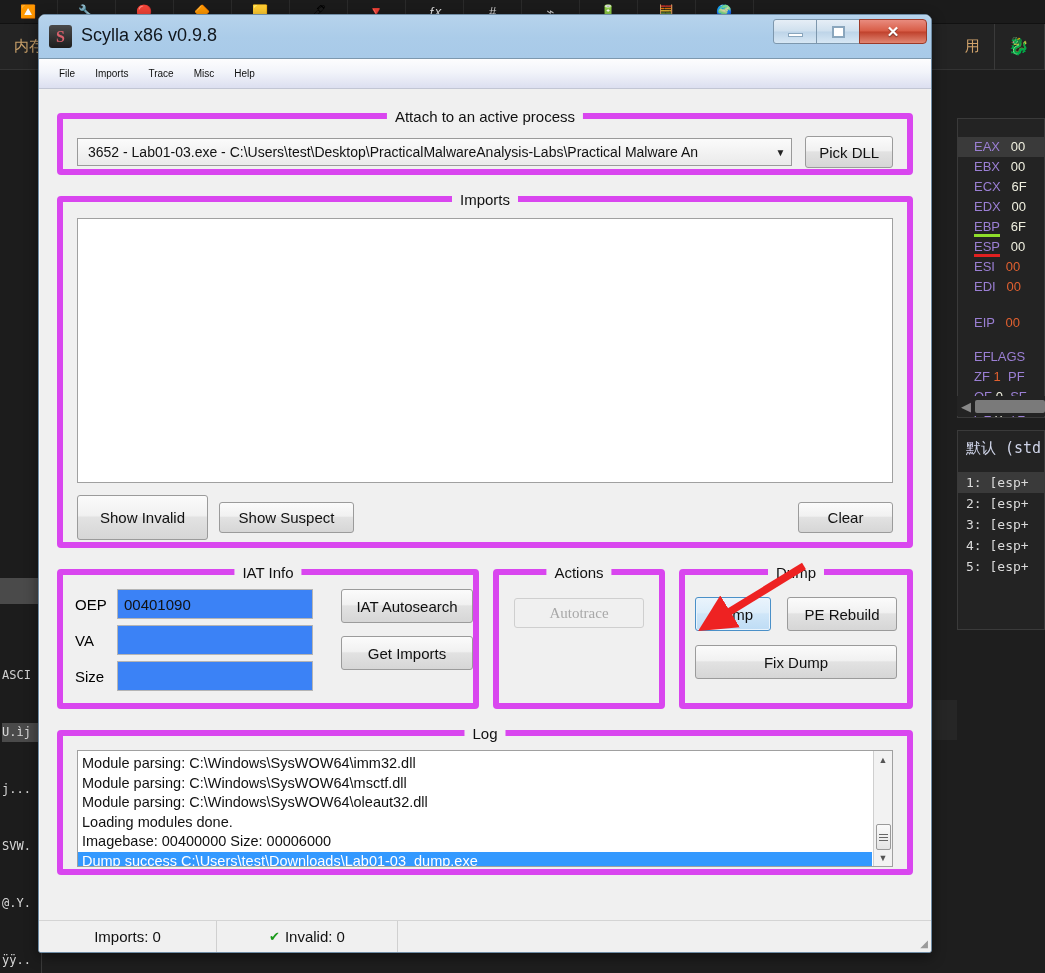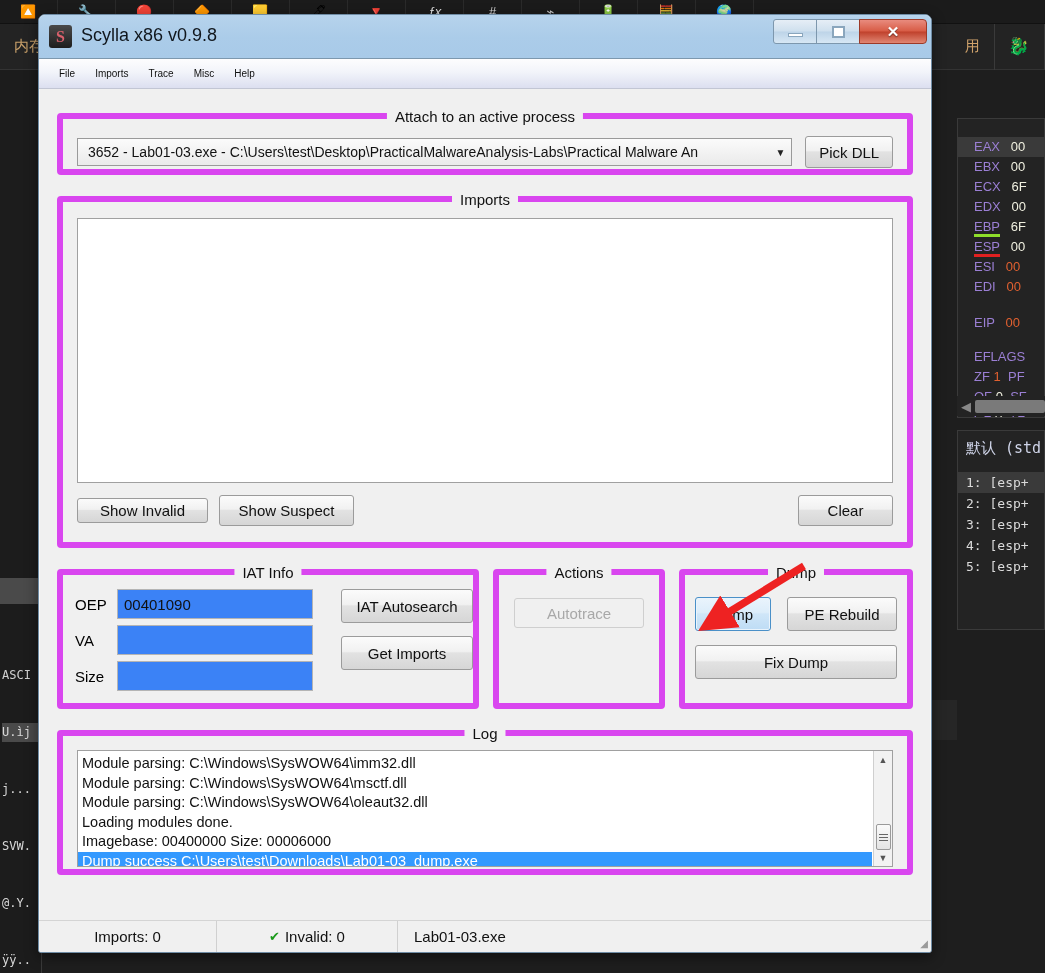--- a/index.html
+++ b/index.html
@@ -408,21 +408,21 @@
         </div>
         <div class="btn" style="width:88px;height:32px;margin-left:13px;">Pick DLL</div>
       </div>
     </div>
 
     <div class="group" style="height:352px;margin-top:21px;">
       <div class="legend">Imports</div>
       <div style="padding:16px 14px 0 14px;">
         <div class="listbox" style="height:265px;"></div>
         <div class="row" style="margin-top:12px;">
-          <div class="btn" style="width:131px;height:25px;">Show Invalid</div>
+          <div class="btn" style="width:131px;height:45px;">Show Invalid</div>
           <div class="btn" style="width:135px;height:31px;margin-left:11px;">Show Suspect</div>
           <div style="flex:1"></div>
           <div class="btn" style="width:95px;height:31px;">Clear</div>
         </div>
       </div>
     </div>
 
     <div class="row" style="margin-top:21px;align-items:stretch;gap:14px;">
 
       <div class="group" style="width:422px;height:140px;margin-top:0;">
@@ -445,21 +445,21 @@
           <div style="margin-left:14px;">
             <div class="btn" style="width:132px;height:34px;">IAT Autosearch</div>
             <div class="btn" style="width:132px;height:34px;margin-top:13px;">Get Imports</div>
           </div>
         </div>
       </div>
 
       <div class="group" style="width:172px;height:140px;margin-top:0;">
         <div class="legend">Actions</div>
         <div style="padding:23px 0 0 0;display:flex;justify-content:center;">
-          <div class="btn disabled" style="width:130px;height:30px;">Autotrace</div>
+          <div class="btn disabled" style="width:130px;height:30px;font-family:Liberation Serif, serif;">Autotrace</div>
         </div>
       </div>
 
       <div class="group" style="flex:1;height:140px;margin-top:0;">
         <div class="legend">Dump</div>
         <div style="padding:22px 0 0 0;display:flex;justify-content:center;gap:16px;">
           <div class="btn hover" style="width:76px;height:34px;">Dump</div>
           <div class="btn" style="width:110px;height:34px;">PE Rebuild</div>
         </div>
         <div style="display:flex;justify-content:center;margin-top:14px;">
@@ -495,21 +495,20 @@
       </div>
     </div>
   </div>
 
   <div class="statusbar">
     <div class="sb-cell" style="width:178px;">Imports: 0</div>
     <div class="sb-cell" style="width:181px;">
       <span class="check">✔</span>
       <span>Invalid: 0</span>
     </div>
-    <div class="sb-cell" style="flex:1;border-right:none;justify-content:flex-start;padding-left:16px;">Lab01-03.exe</div>
     <div class="grip">◢</div>
   </div>
 </div>
 
 <svg id="annot-arrow" viewBox="0 0 120 80">
   <defs>
     <marker id="ah" markerWidth="5" markerHeight="5" refX="2.2" refY="2.5" orient="auto">
       <polygon points="0,0 5,2.5 0,5" fill="#ee2222"></polygon>
     </marker>
   </defs>

